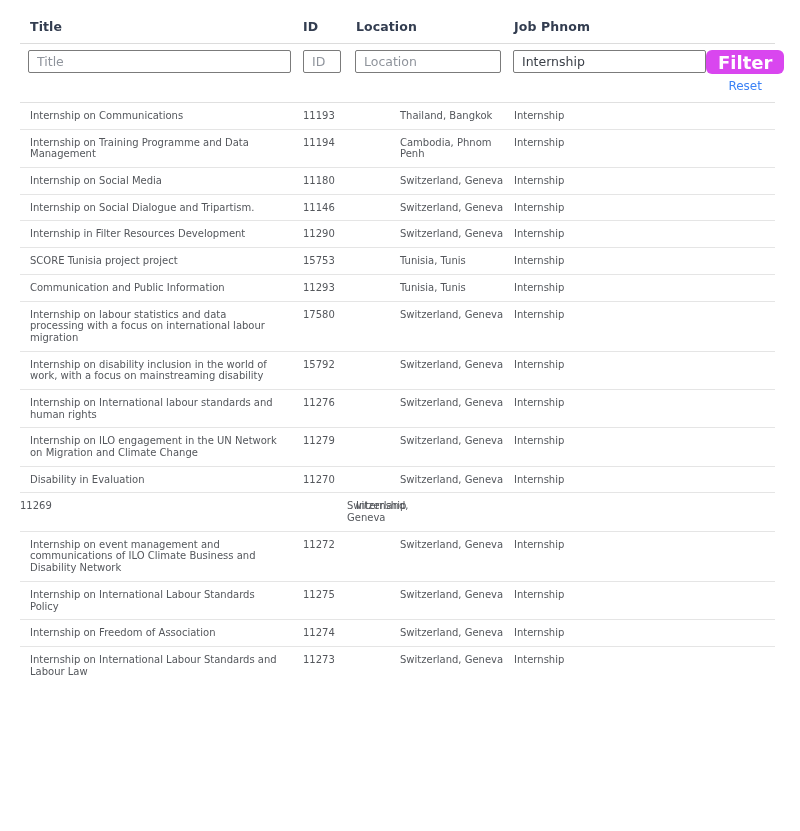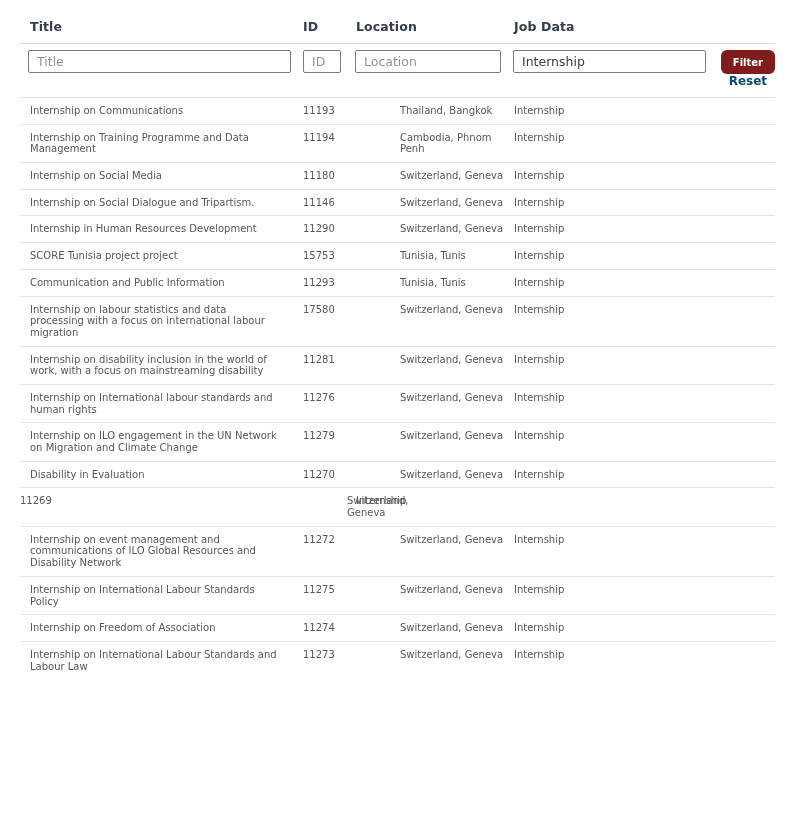--- a/index.html
+++ b/index.html
@@ -56,38 +56,38 @@
   .in-type  { width: 193px; margin-left: -1px; }
   .col-type-filter { display: flex; align-items: flex-start; }
   .btn-stack {
     margin-left: auto;
     display: flex;
     flex-direction: column;
     align-items: center;
   }
   .filter-btn {
     box-sizing: border-box;
-    background: #7f1d1d;
+    background: #d946ef;
     color: #ffffff;
     border: none;
     border-radius: 6px;
     height: 24px;
     min-width: 52px;
     padding: 0 12px;
     font-family: "DejaVu Sans", "Liberation Sans", sans-serif;
-    font-size: 10px;
+    font-size: 18px;
     font-weight: 700;
     cursor: pointer;
   }
   .reset-link {
+    margin-top: 5px;
     font-size: 12px;
-    color: #0c4a6e;
+    color: #3b82f6;
     text-decoration: none;
     cursor: pointer;
-    font-weight: bold;
   }
   
   .job-row {
     padding: 7px 0;
     border-bottom: 1px solid #e5e5e5;
     font-size: 10px;
     line-height: 1.17;
     color: #54575c;
     cursor: default;
   }
@@ -99,21 +99,21 @@
 </style>
 </head>
 <body>
 
 <div class="wrap">
 
   <div class="grid head-row">
     <div class="head-label first">Title</div>
     <div class="head-label">ID</div>
     <div class="head-label">Location</div>
-    <div class="head-label">Job Data</div>
+    <div class="head-label">Job Phnom</div>
   </div>
 
   <div class="grid filter-row">
     <div>
       <input class="in-title" type="text" placeholder="Title" style="">
     </div>
     <div>
       <input class="in-id" type="text" placeholder="ID" style="">
     </div>
     <div>
@@ -151,21 +151,21 @@
     </div>
 
     <div class="grid job-row">
       <div class="cell-title">Internship on Social Dialogue and Tripartism.</div>
       <div class="cell-id">11146</div>
       <div class="cell-loc">Switzerland, Geneva</div>
       <div class="cell-type">Internship</div>
     </div>
 
     <div class="grid job-row">
-      <div class="cell-title">Internship in Human Resources Development</div>
+      <div class="cell-title">Internship in Filter Resources Development</div>
       <div class="cell-id">11290</div>
       <div class="cell-loc">Switzerland, Geneva</div>
       <div class="cell-type">Internship</div>
     </div>
 
     <div class="grid job-row">
       <div class="cell-title">SCORE Tunisia project project</div>
       <div class="cell-id">15753</div>
       <div class="cell-loc">Tunisia, Tunis</div>
       <div class="cell-type">Internship</div>
@@ -180,21 +180,21 @@
 
     <div class="grid job-row">
       <div class="cell-title">Internship on labour statistics and data processing with a focus on international labour migration</div>
       <div class="cell-id">17580</div>
       <div class="cell-loc">Switzerland, Geneva</div>
       <div class="cell-type">Internship</div>
     </div>
 
     <div class="grid job-row">
       <div class="cell-title">Internship on disability inclusion in the world of work, with a focus on mainstreaming disability</div>
-      <div class="cell-id">11281</div>
+      <div class="cell-id">15792</div>
       <div class="cell-loc">Switzerland, Geneva</div>
       <div class="cell-type">Internship</div>
     </div>
 
     <div class="grid job-row">
       <div class="cell-title">Internship on International labour standards and human rights</div>
       <div class="cell-id">11276</div>
       <div class="cell-loc">Switzerland, Geneva</div>
       <div class="cell-type">Internship</div>
     </div>
@@ -213,21 +213,21 @@
       <div class="cell-type">Internship</div>
     </div>
 
     <div class="grid job-row">
       <div class="cell-id">11269</div>
       <div class="cell-loc">Switzerland, Geneva</div>
       <div class="cell-type">Internship</div>
     </div>
 
     <div class="grid job-row">
-      <div class="cell-title">Internship on event management and communications of ILO Global Resources and Disability Network</div>
+      <div class="cell-title">Internship on event management and communications of ILO Climate Business and Disability Network</div>
       <div class="cell-id">11272</div>
       <div class="cell-loc">Switzerland, Geneva</div>
       <div class="cell-type">Internship</div>
     </div>
 
     <div class="grid job-row">
       <div class="cell-title">Internship on International Labour Standards Policy</div>
       <div class="cell-id">11275</div>
       <div class="cell-loc">Switzerland, Geneva</div>
       <div class="cell-type">Internship</div>

